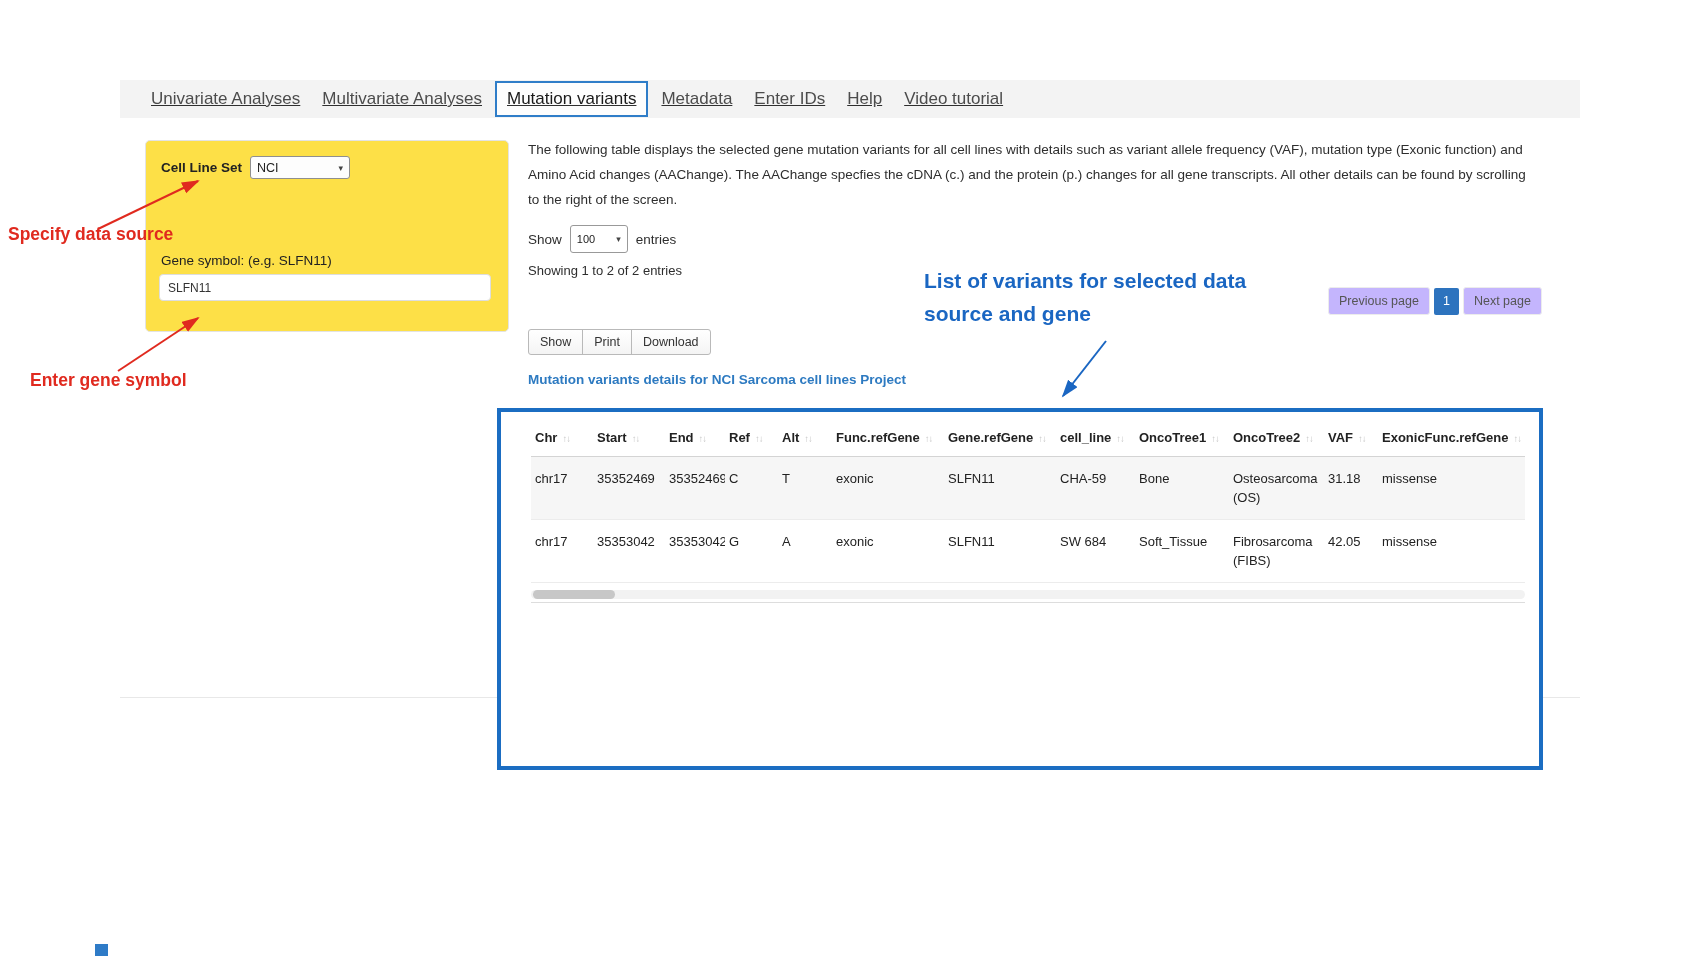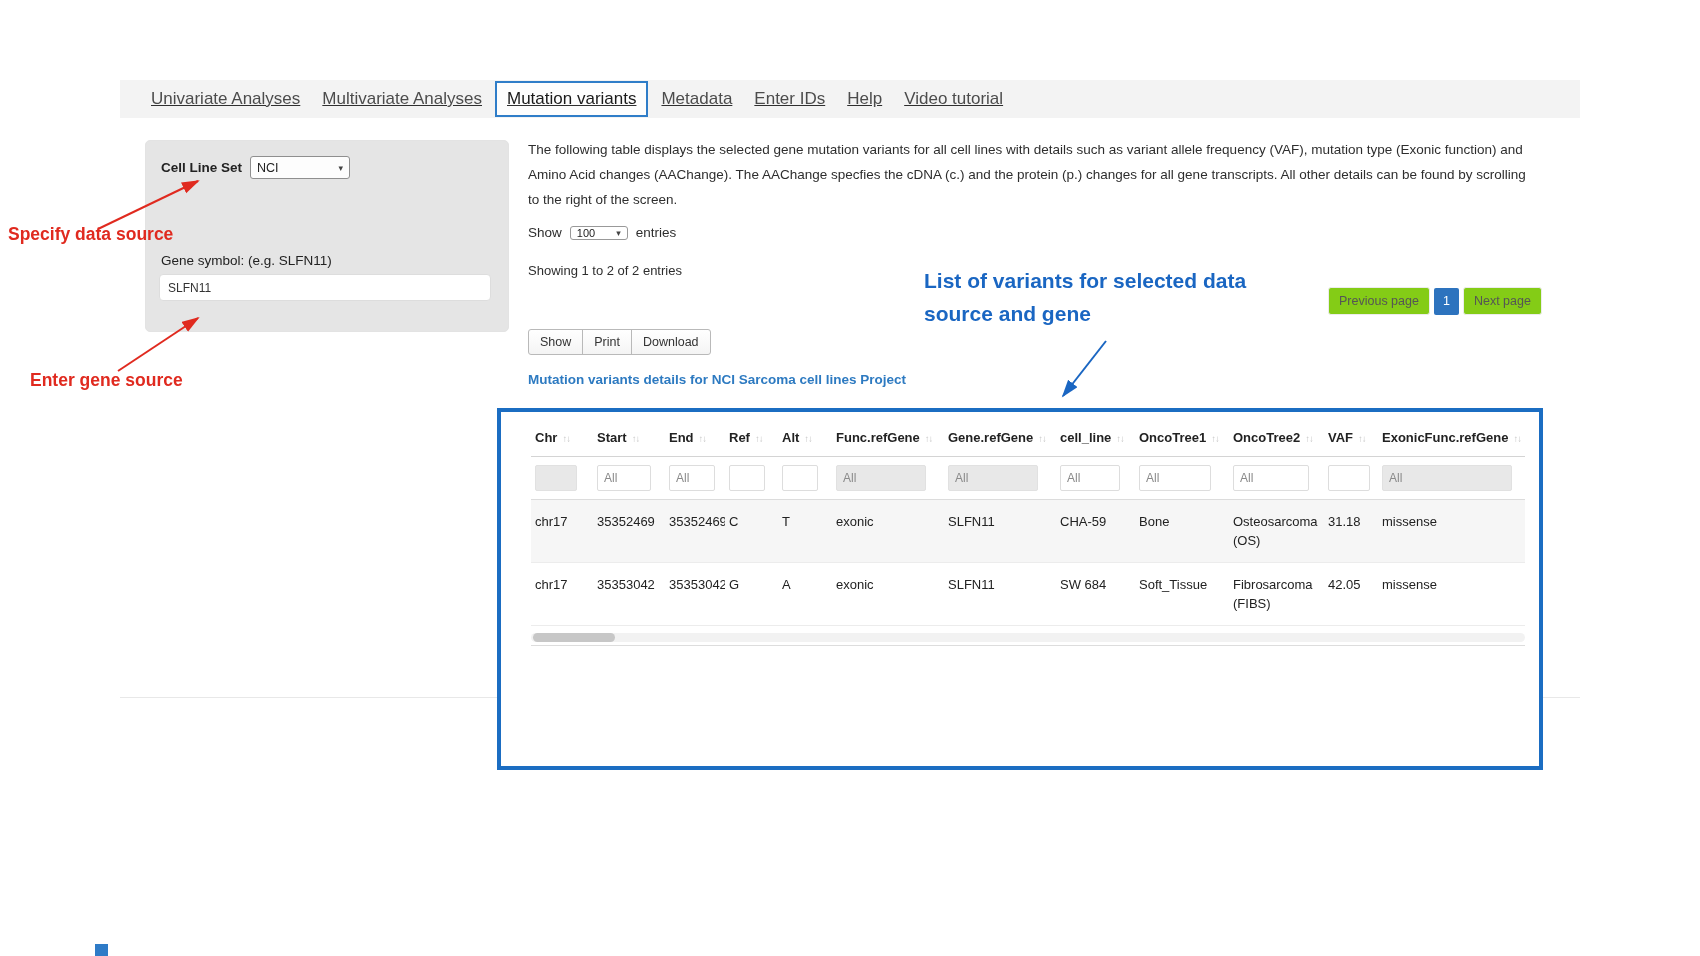--- a/index.html
+++ b/index.html
@@ -17,21 +17,21 @@
   .nav-item {
     font-size:17px; color:#4c4c4c; padding:0 11px; white-space:nowrap; cursor:pointer;
   }
   .nav-item.active {
     background:#fdfdfd; border:2px solid #2f7dc8; color:#1a1a1a; padding:6px 10px; margin:0 2px;
   }
 
   
   .side-panel {
     position:absolute; left:145px; top:140px; width:364px; height:192px;
-    background:#e5e5e5; border:1px solid #e3e3e3; border-radius:5px;
+    background:#fde047; border:1px solid #e3e3e3; border-radius:5px;
   }
   .panel-row1 { position:absolute; left:15px; top:15px; display:flex; align-items:center; }
   .panel-label { font-size:13.5px; font-weight:bold; color:#222; }
   .fake-select {
     margin-left:8px; width:100px; height:23px; background:#fdfdfd;
     border:1px solid #8f8f8f; border-radius:3px; display:flex; align-items:center;
     justify-content:space-between; padding:0 6px; font-size:12.5px; color:#222; cursor:pointer;
   }
   .chev { font-size:9px; color:#444; }
   .gene-label { position:absolute; left:15px; top:112px; font-size:13.5px; font-weight:normal; color:#222; }
@@ -46,36 +46,36 @@
   .red-note.one { left:8px; top:224px; }
   .red-note.two { left:30px; top:370px; }
   .blue-note { position:absolute; left:924px; top:264px; font-size:21px; font-weight:700; color:#1a66c2; line-height:33px; }
   .blue-note div { white-space:nowrap; }
   .arrow-layer { position:absolute; left:0; top:0; width:1700px; height:956px; pointer-events:none; z-index:6; }
 
   
   .desc { position:absolute; left:528px; top:137px; width:1000px; font-size:13.5px; line-height:25px; color:#2e2e2e; }
   .show-row { position:absolute; left:528px; top:225px; display:flex; align-items:center; font-size:13.5px; color:#2e2e2e; }
   .show-select {
-    margin:0 8px; width:58px; height:14px; border:1px solid #999; border-radius:3px; background:#fff;
+    margin:0 8px; width:58px; height:28px; border:1px solid #999; border-radius:3px; background:#fff;
     display:flex; align-items:center; justify-content:space-between; padding:0 6px; font-size:11px; color:#222; cursor:pointer;
   }
   .showing-text { position:absolute; left:528px; top:263px; font-size:13px; color:#2e2e2e; }
   .btn-group { position:absolute; left:528px; top:329px; display:inline-flex; }
   .dt-button {
     font-family:inherit; font-size:12.5px; color:#333; background:linear-gradient(#ffffff,#f4f4f4);
     border:1px solid #b9b9b9; padding:5px 11px; margin-left:-1px; cursor:pointer;
   }
   .dt-button:first-child { border-radius:3px 0 0 3px; margin-left:0; }
   .dt-button:last-child { border-radius:0 3px 3px 0; }
   .table-title { position:absolute; left:528px; top:372px; font-size:13.5px; font-weight:600; color:#2d7ac1; }
 
   .pagination { position:absolute; left:1328px; top:287px; display:flex; align-items:center; }
   .page-btn {
-    font-size:12.5px; color:#555; background:#84cc16; border:1px solid #ececec; border-radius:3px;
+    font-size:12.5px; color:#555; background:#c4b5fd; border:1px solid #ececec; border-radius:3px;
     padding:6px 10px; cursor:pointer; white-space:nowrap;
   }
   .page-current {
     width:25px; height:27px; margin:0 4px; background:#2d73be; color:#fff; font-size:12.5px;
     display:flex; align-items:center; justify-content:center; border-radius:2px; cursor:pointer;
   }
 
   
   .hline { position:absolute; left:120px; top:697px; width:1460px; height:1px; background:#e8e8e8; z-index:0; }
   .table-box {
@@ -137,21 +137,21 @@
     <div class="fake-select">
       <span>NCI</span>
       <span class="chev">▾</span>
     </div>
   </div>
   <div class="gene-label">Gene symbol: (e.g. SLFN11)</div>
   <input class="gene-input" type="text" value="SLFN11" style="">
 </div>
 
 <div class="red-note one">Specify data source</div>
-<div class="red-note two">Enter gene source</div>
+<div class="red-note two">Enter gene symbol</div>
 
 <div class="blue-note">
   <div>List of variants for selected data</div>
   <div>source and gene</div>
 </div>
 
 <div class="desc">The following table displays the selected gene mutation variants for all cell lines with details such as variant allele frequency (VAF), mutation type (Exonic function) and Amino Acid changes (AAChange). The AAChange specfies the cDNA (c.) and the protein (p.) changes for all gene transcripts. All other details can be found by scrolling to the right of the screen.</div>
 
 <div class="show-row">
   <span>Show</span>
@@ -189,34 +189,20 @@
           <th><span>End</span><span class="sort-icon">↑↓</span></th>
           <th><span>Ref</span><span class="sort-icon">↑↓</span></th>
           <th><span>Alt</span><span class="sort-icon">↑↓</span></th>
           <th><span>Func.refGene</span><span class="sort-icon">↑↓</span></th>
           <th><span>Gene.refGene</span><span class="sort-icon">↑↓</span></th>
           <th><span>cell_line</span><span class="sort-icon">↑↓</span></th>
           <th><span>OncoTree1</span><span class="sort-icon">↑↓</span></th>
           <th><span>OncoTree2</span><span class="sort-icon">↑↓</span></th>
           <th><span>VAF</span><span class="sort-icon">↑↓</span></th>
           <th><span>ExonicFunc.refGene</span><span class="sort-icon">↑↓</span></th>
-        </tr>
-      <tr class="filter-row">
-          <td><input type="text" class="col-filter gray" style=""></td>
-          <td><input type="text" class="col-filter white" placeholder="All" style=""></td>
-          <td><input type="text" class="col-filter white" placeholder="All" style=""></td>
-          <td><input type="text" class="col-filter white" style=""></td>
-          <td><input type="text" class="col-filter white" style=""></td>
-          <td><input type="text" class="col-filter gray" placeholder="All" style=""></td>
-          <td><input type="text" class="col-filter gray" placeholder="All" style=""></td>
-          <td><input type="text" class="col-filter white" placeholder="All" style=""></td>
-          <td><input type="text" class="col-filter white" placeholder="All" style=""></td>
-          <td><input type="text" class="col-filter white" placeholder="All" style=""></td>
-          <td><input type="text" class="col-filter white" style=""></td>
-          <td><input type="text" class="col-filter gray" placeholder="All" style=""></td>
         </tr>
     </thead>
     <tbody>
         <tr class="odd">
           <td>chr17</td>
           <td>35352469</td>
           <td>35352469</td>
           <td>C</td>
           <td>T</td>
           <td>exonic</td>

